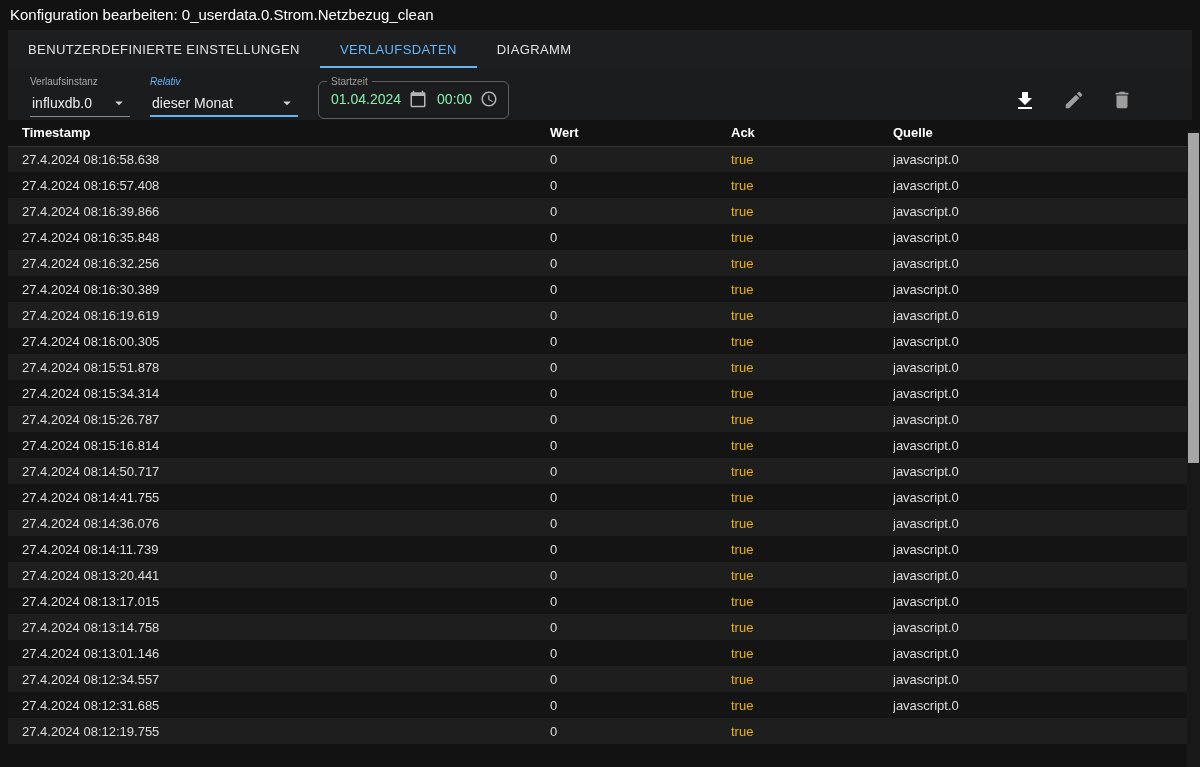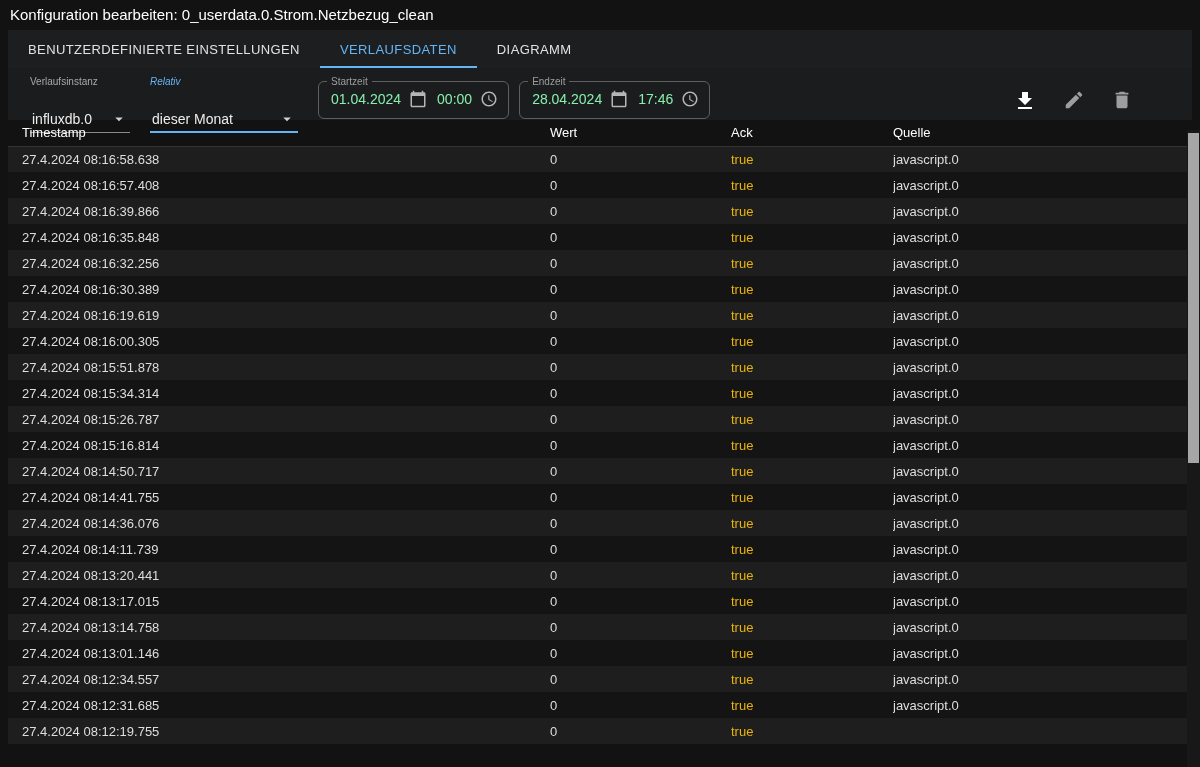--- a/index.html
+++ b/index.html
@@ -40,21 +40,21 @@
 
   
   .toolbar {
     display: flex;
     align-items: flex-start;
     background: #1b1c1e;
     padding: 8px 24px 10px 22px;
     height: 52px;
   }
   .select-block { display: flex; flex-direction: column; margin-right: 20px; }
-  .select-label { font-size: 10px; color: #a8a8a8; margin-bottom: 23px; }
+  .select-label { font-size: 10px; color: #a8a8a8; margin-bottom: 7px; }
   .select-label.accent { color: #64b5f6; font-style: italic; }
   .select {
     display: flex; align-items: center; justify-content: space-between;
     font-size: 14px; color: #ececec;
     padding: 0 2px 4px 2px;
     border-bottom: 1px solid #8a8a8a;
     cursor: pointer;
   }
   .select.accent-underline { border-bottom: 2px solid #64b5f6; padding-bottom: 3px; gap: 8px; }
   .select .caret { margin-left: 14px; display: flex; }
@@ -95,21 +95,21 @@
     width: 100%;
     border-collapse: collapse;
     font-size: 13px;
     table-layout: fixed;
   }
   .datatable col.c1 { width: 542px; }
   .datatable col.c2 { width: 181px; }
   .datatable col.c3 { width: 162px; }
   .datatable th {
     text-align: left;
-    font-weight: 400;
+    font-weight: 700;
     color: #ffffff;
     height: 26px;
     padding: 0;
     background: #121212;
     border-bottom: 1px solid #333333;
   }
   .datatable td {
     height: 26px;
     padding: 0;
     color: #dedede;
@@ -190,35 +190,20 @@
           </svg>
       </span>
       <span class="dval">00:00</span>
       <span class="dicon">
         <svg width="18" height="18" viewBox="0 0 24 24">
             <path fill="#b5b5b5" d="M11.99 2C6.47 2 2 6.48 2 12s4.47 10 9.99 10C17.52 22 22 17.52 22 12S17.52 2 11.99 2zM12 20c-4.42 0-8-3.58-8-8s3.58-8 8-8 8 3.58 8 8-3.58 8-8 8zm.5-13H11v6l5.25 3.15.75-1.23-4.5-2.67z"></path>
           </svg>
       </span>
     </fieldset>
 
-    <fieldset class="datebox">
-      <legend>Endzeit</legend>
-      <span class="dval">28.04.2024</span>
-      <span class="dicon">
-        <svg width="18" height="18" viewBox="0 0 24 24">
-            <path fill="#b5b5b5" d="M20 3h-1V1h-2v2H7V1H5v2H4c-1.1 0-2 .9-2 2v16c0 1.1.9 2 2 2h16c1.1 0 2-.9 2-2V5c0-1.1-.9-2-2-2zm0 18H4V8h16v13z"></path>
-          </svg>
-      </span>
-      <span class="dval">17:46</span>
-      <span class="dicon">
-        <svg width="18" height="18" viewBox="0 0 24 24">
-            <path fill="#b5b5b5" d="M11.99 2C6.47 2 2 6.48 2 12s4.47 10 9.99 10C17.52 22 22 17.52 22 12S17.52 2 11.99 2zM12 20c-4.42 0-8-3.58-8-8s3.58-8 8-8 8 3.58 8 8-3.58 8-8 8zm.5-13H11v6l5.25 3.15.75-1.23-4.5-2.67z"></path>
-          </svg>
-      </span>
-    </fieldset>
 
     <div class="spacer"></div>
 
     <button class="iconbtn" title="">
       <span>
         <svg width="24" height="24" viewBox="0 0 24 24">
             <path fill="#ffffff" d="M19 9h-4V3H9v6H5l7 7 7-7zM5 18v2h14v-2H5z"></path>
           </svg>
       </span>
     </button>

